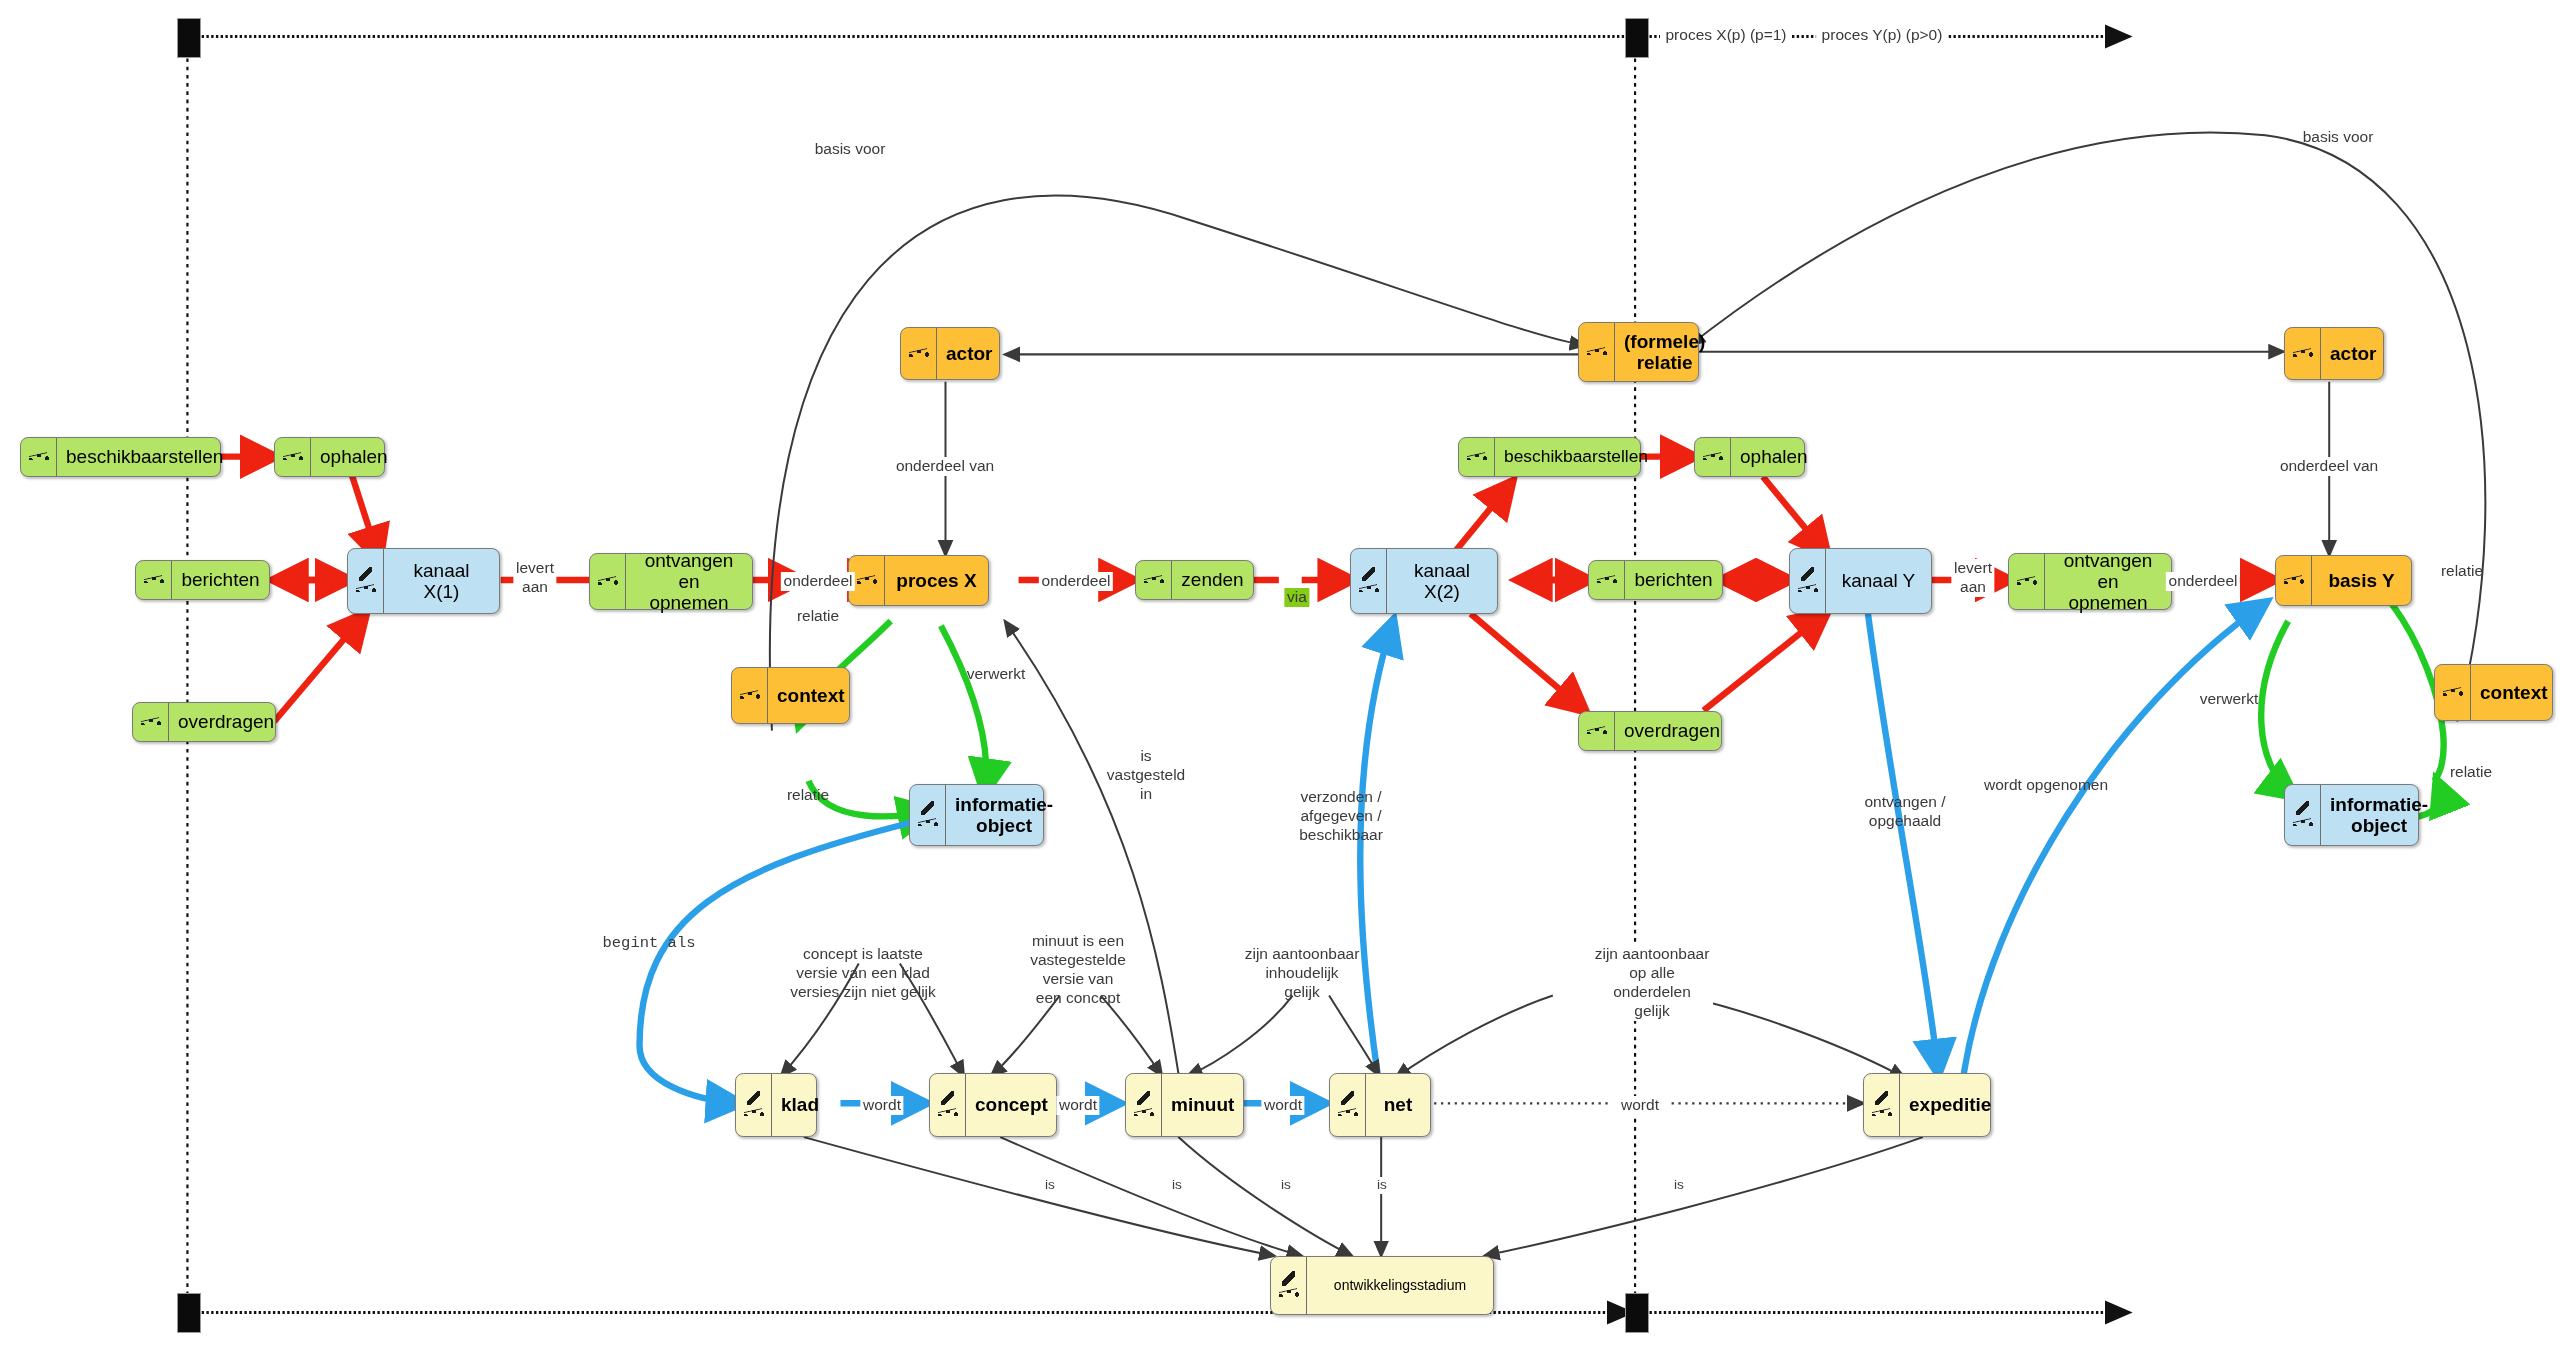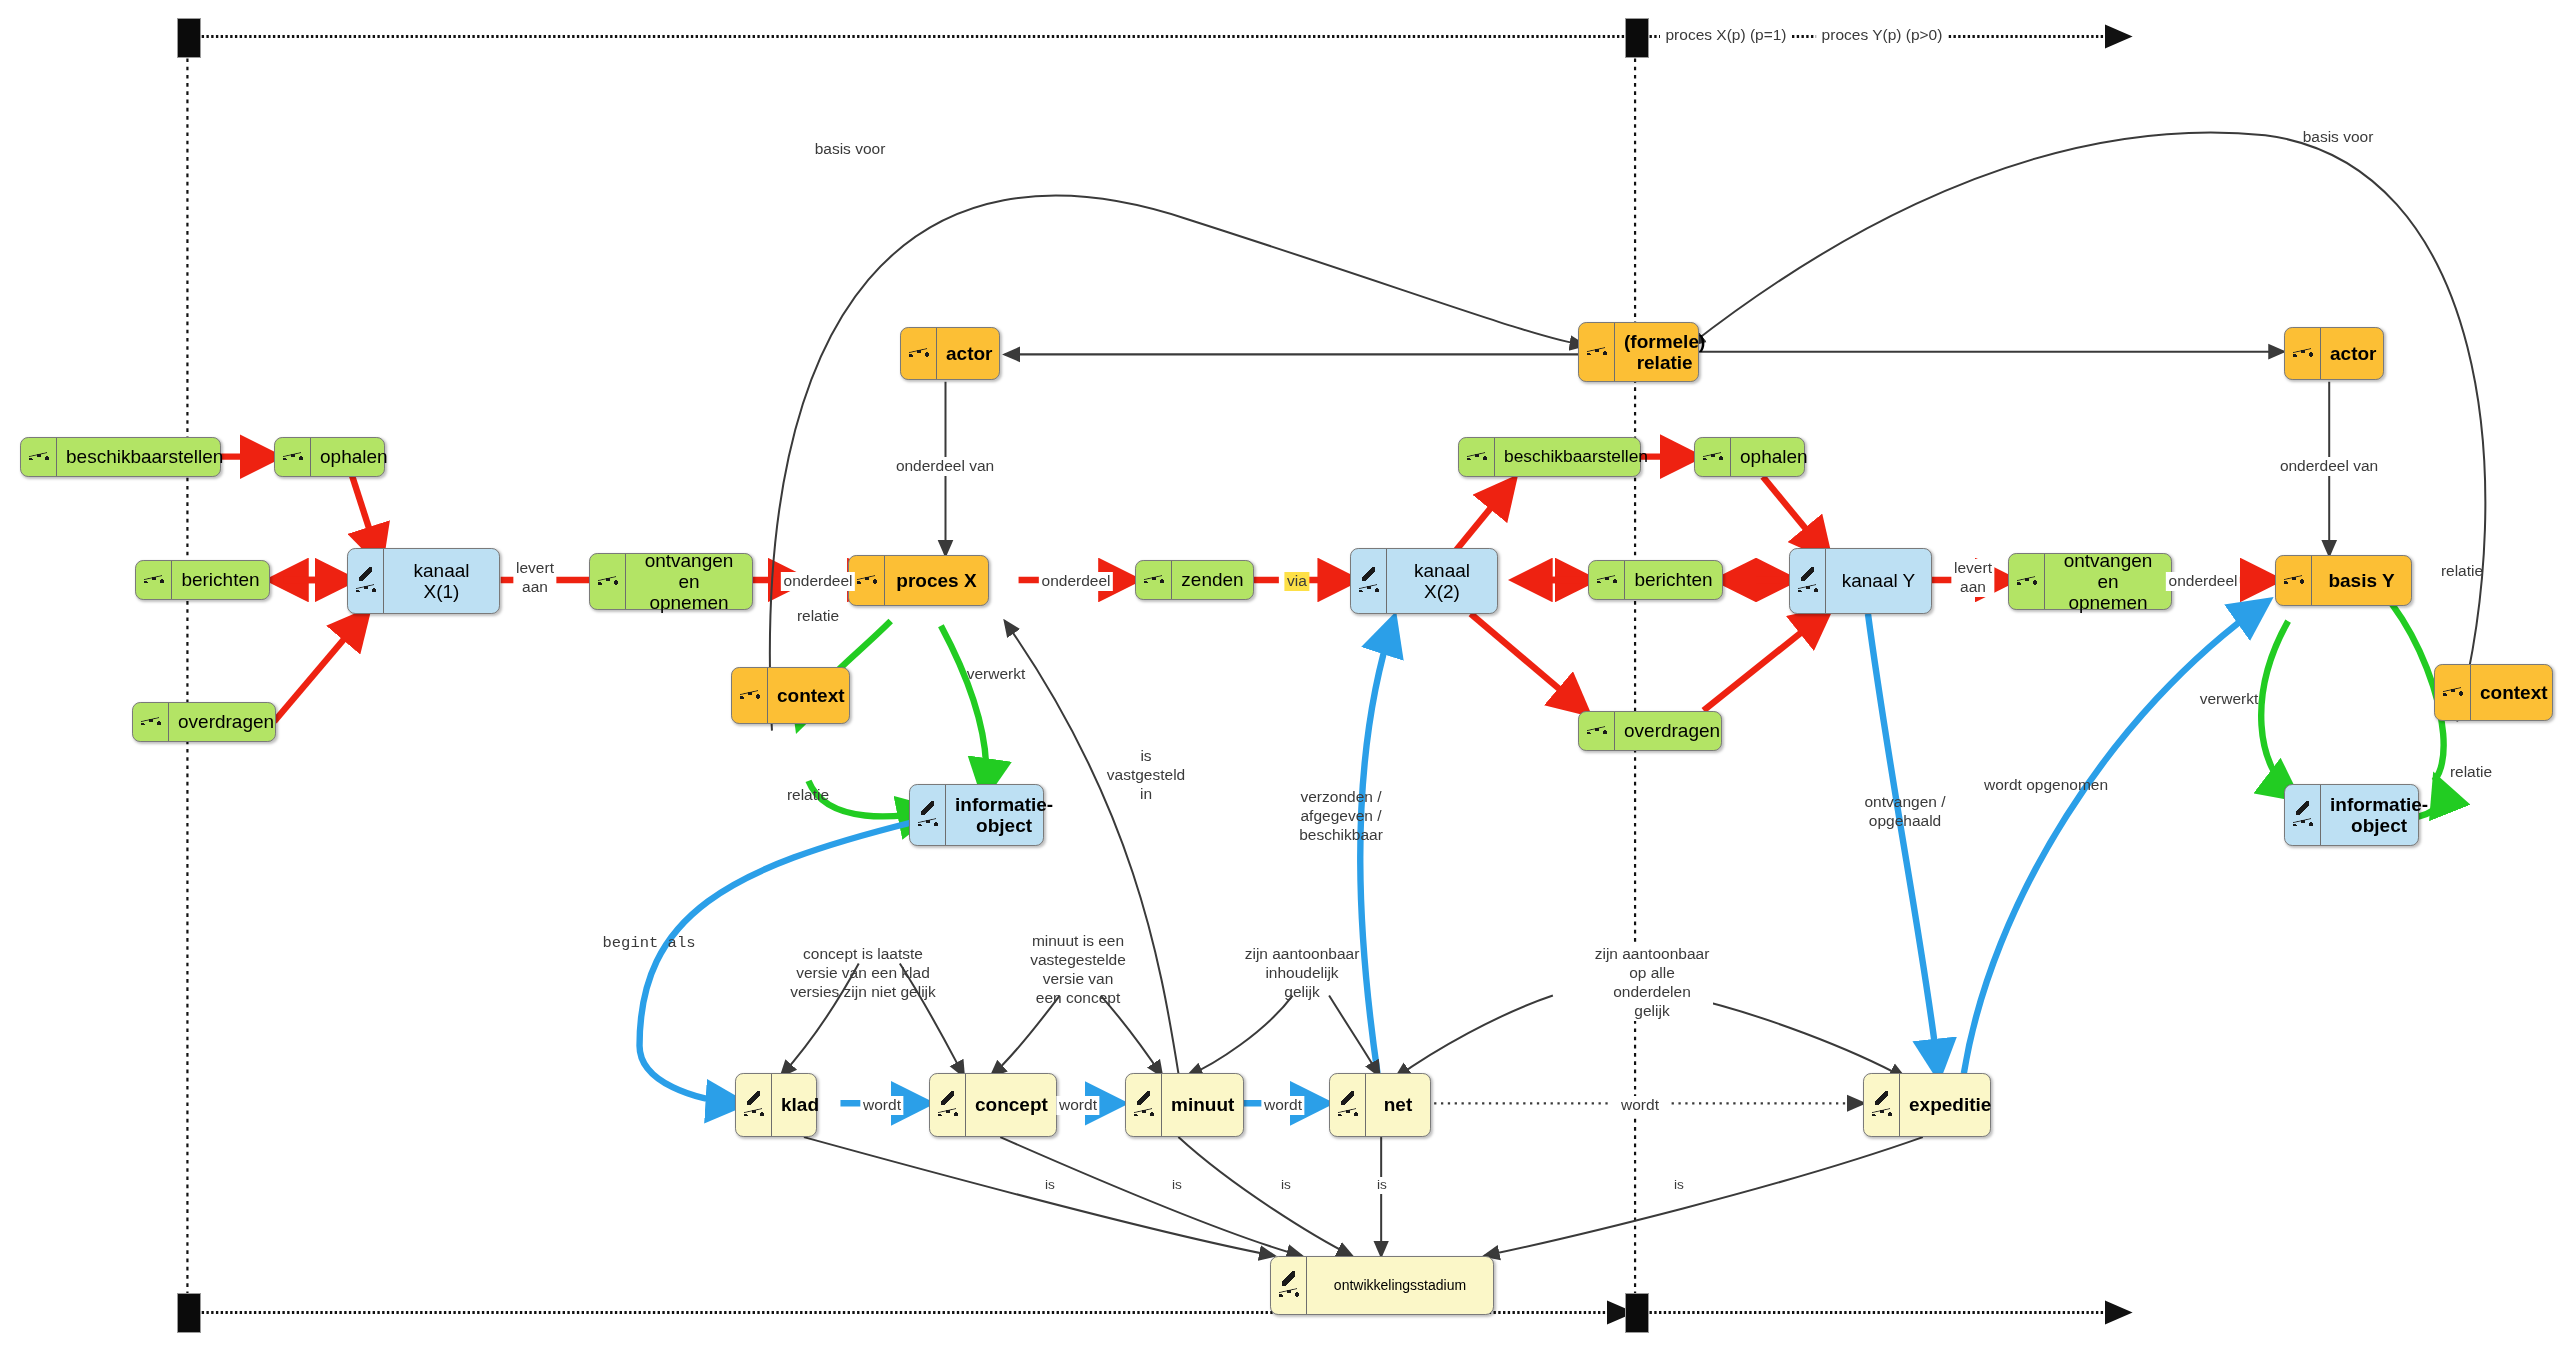--- a/index.html
+++ b/index.html
@@ -405,21 +405,21 @@
   <div class="elabel" style="left:2338px;top:128px;transform:translateX(-50%);">basis voor</div>
   <div class="elabel" style="left:945px;top:457px;transform:translateX(-50%);background:#fff;padding:0 3.7px;">onderdeel van</div>
   <div class="elabel" style="left:2329px;top:457px;transform:translateX(-50%);background:#fff;padding:0 3.7px;">onderdeel van</div>
   <div class="elabel" style="left:535px;top:559px;transform:translateX(-50%);background:#fff;padding:0 2.7px;white-space:pre-line;">levert
 aan</div>
   <div class="elabel" style="left:1973px;top:559px;transform:translateX(-50%);background:#fff;padding:0 2.7px;white-space:pre-line;">levert
 aan</div>
   <div class="elabel" style="left:818px;top:572px;transform:translateX(-50%);background:#fff;padding:0 2.7px;">onderdeel</div>
   <div class="elabel" style="left:1076px;top:572px;transform:translateX(-50%);background:#fff;padding:0 2.7px;">onderdeel</div>
   <div class="elabel" style="left:2203px;top:572px;transform:translateX(-50%);background:#fff;padding:0 2.7px;">onderdeel</div>
-  <div class="elabel" style="left:1297px;top:572px;transform:translateX(-50%);background:#fde047;padding:0 2.7px;text-align:center;">via</div>
+  <div class="elabel" style="left:1297px;top:588px;transform:translateX(-50%);background:#84cc16;padding:0 2.7px;text-align:center;">via</div>
   <div class="elabel" style="left:818px;top:607px;transform:translateX(-50%);">relatie</div>
   <div class="elabel" style="left:808px;top:786px;transform:translateX(-50%);">relatie</div>
   <div class="elabel" style="left:2462px;top:562px;transform:translateX(-50%);">relatie</div>
   <div class="elabel" style="left:2471px;top:763px;transform:translateX(-50%);">relatie</div>
   <div class="elabel" style="left:996px;top:665px;transform:translateX(-50%);">verwerkt</div>
   <div class="elabel" style="left:2229px;top:690px;transform:translateX(-50%);">verwerkt</div>
   <div class="elabel" style="left:1146px;top:747px;transform:translateX(-50%);white-space:pre-line;">is
 vastgesteld
 in</div>
   <div class="elabel" style="left:649px;top:934px;transform:translateX(-50%);font-family:Liberation Mono, monospace;">begint als</div>

